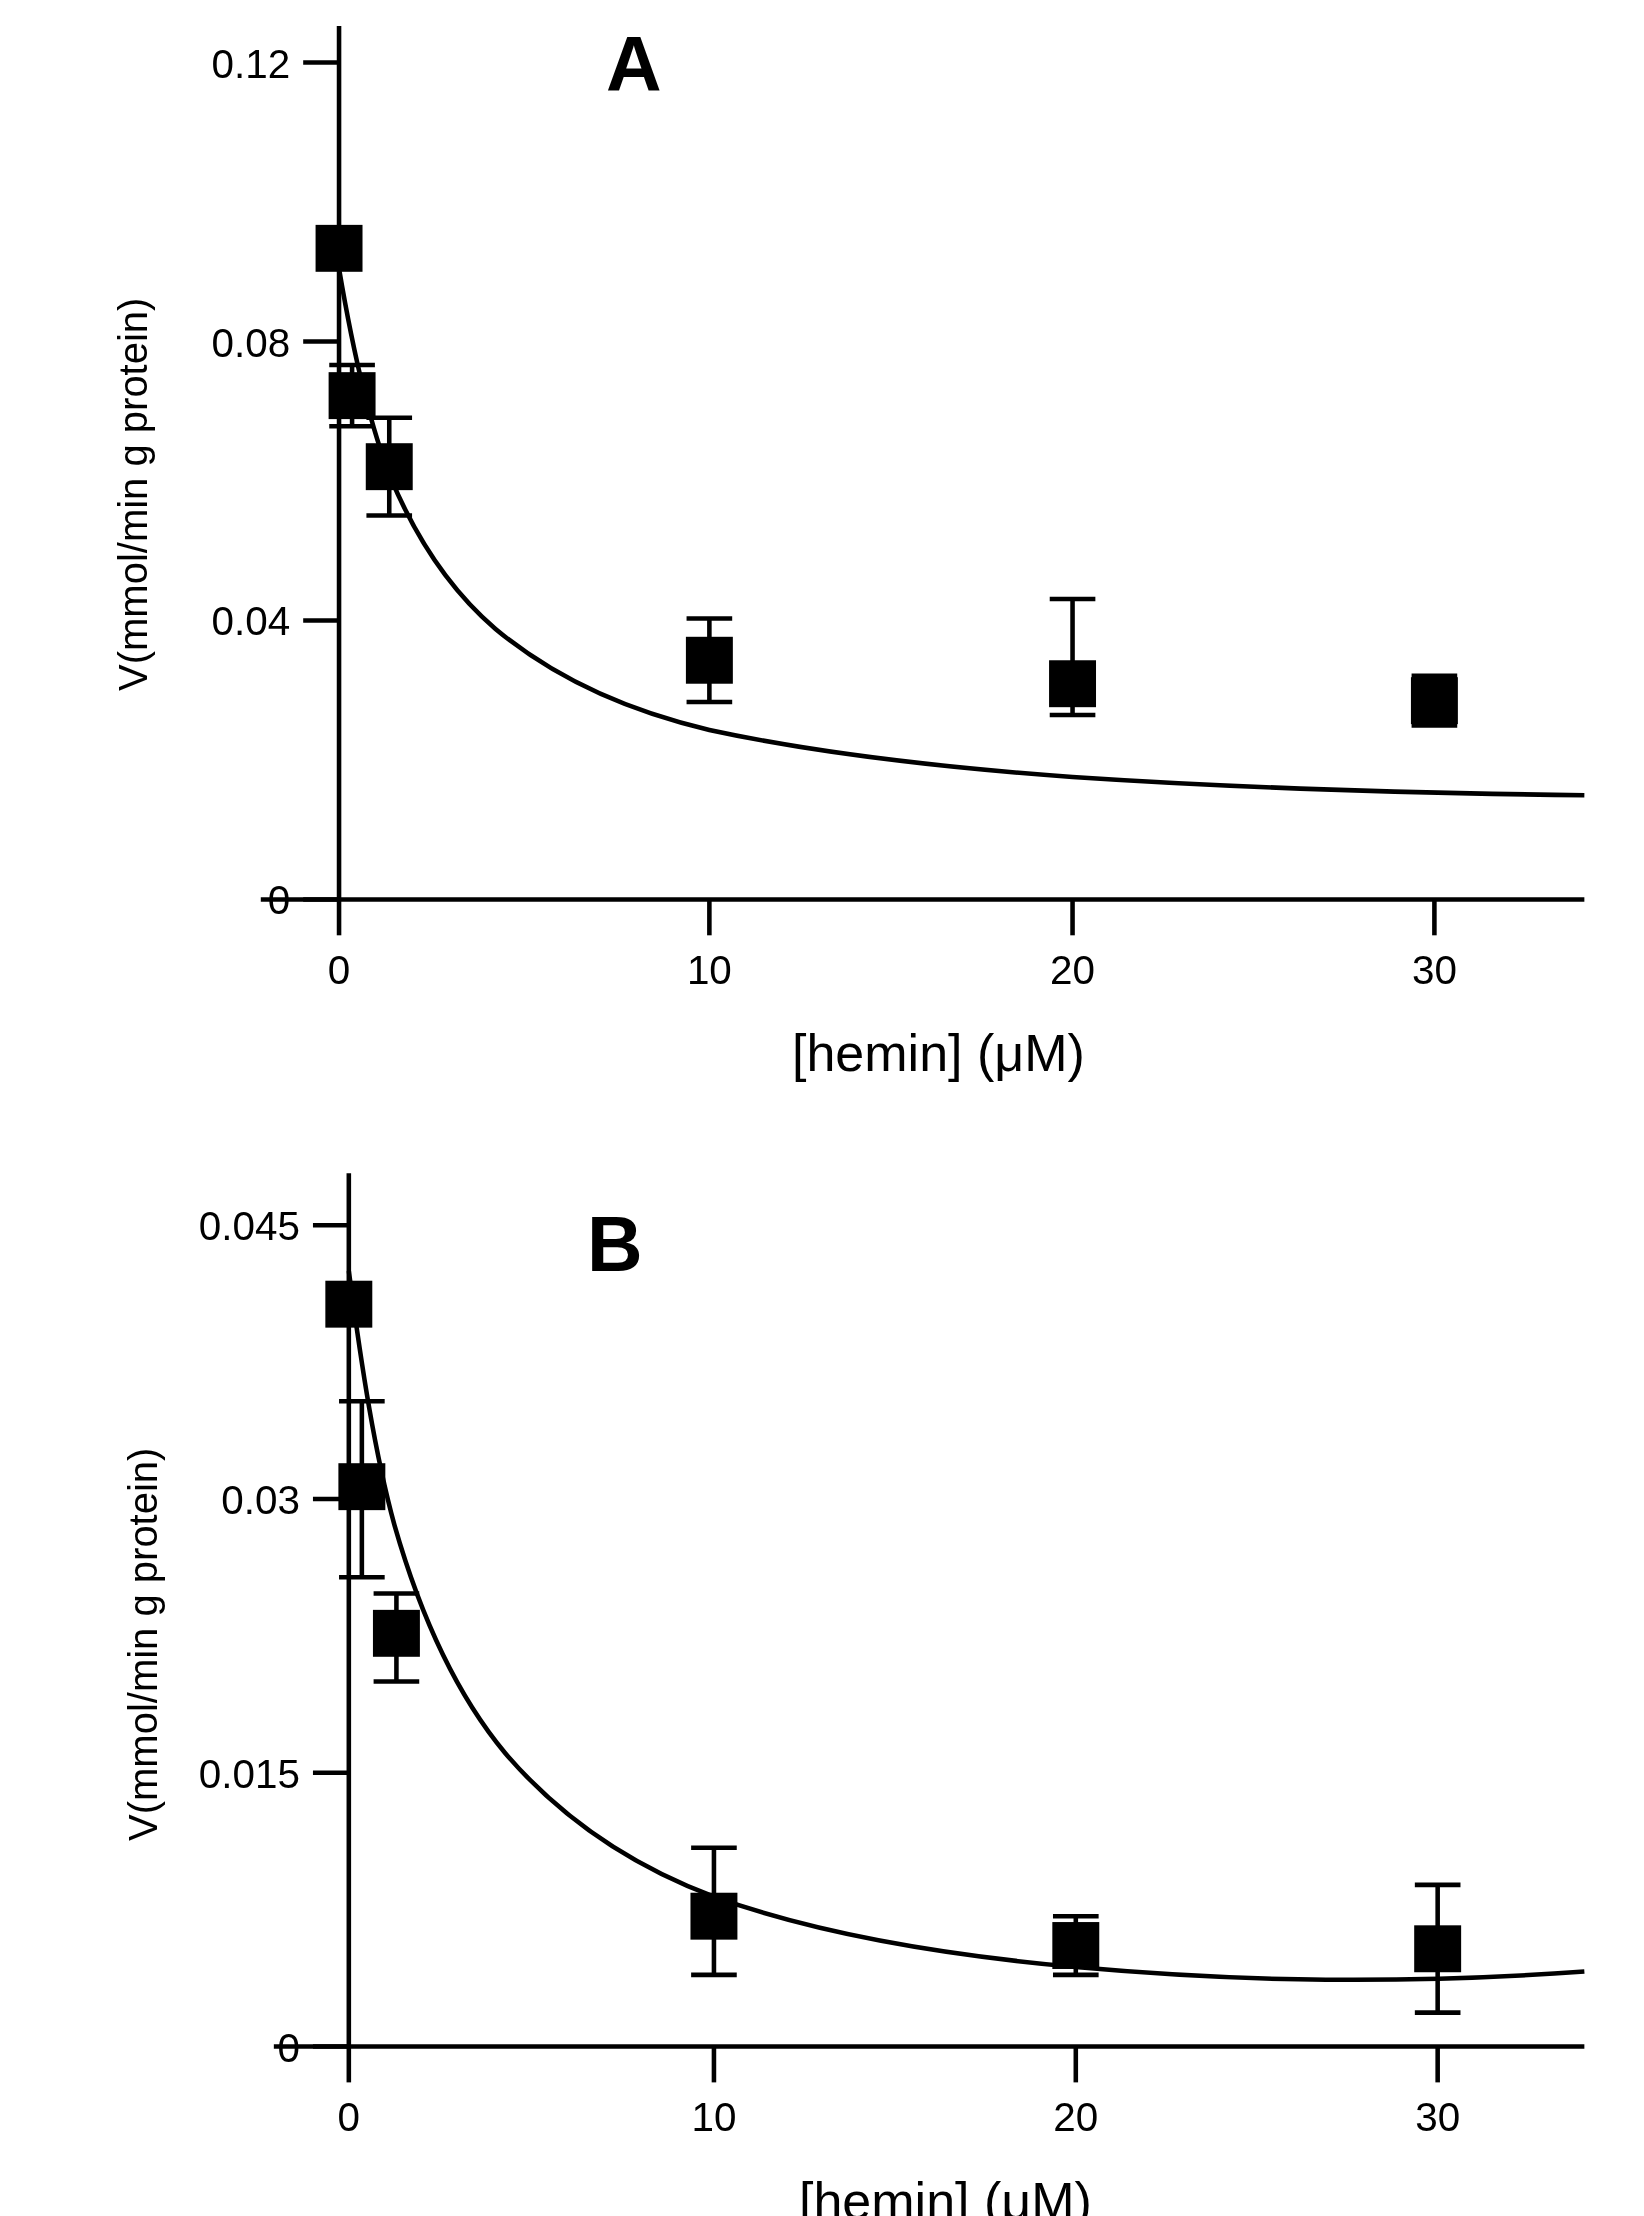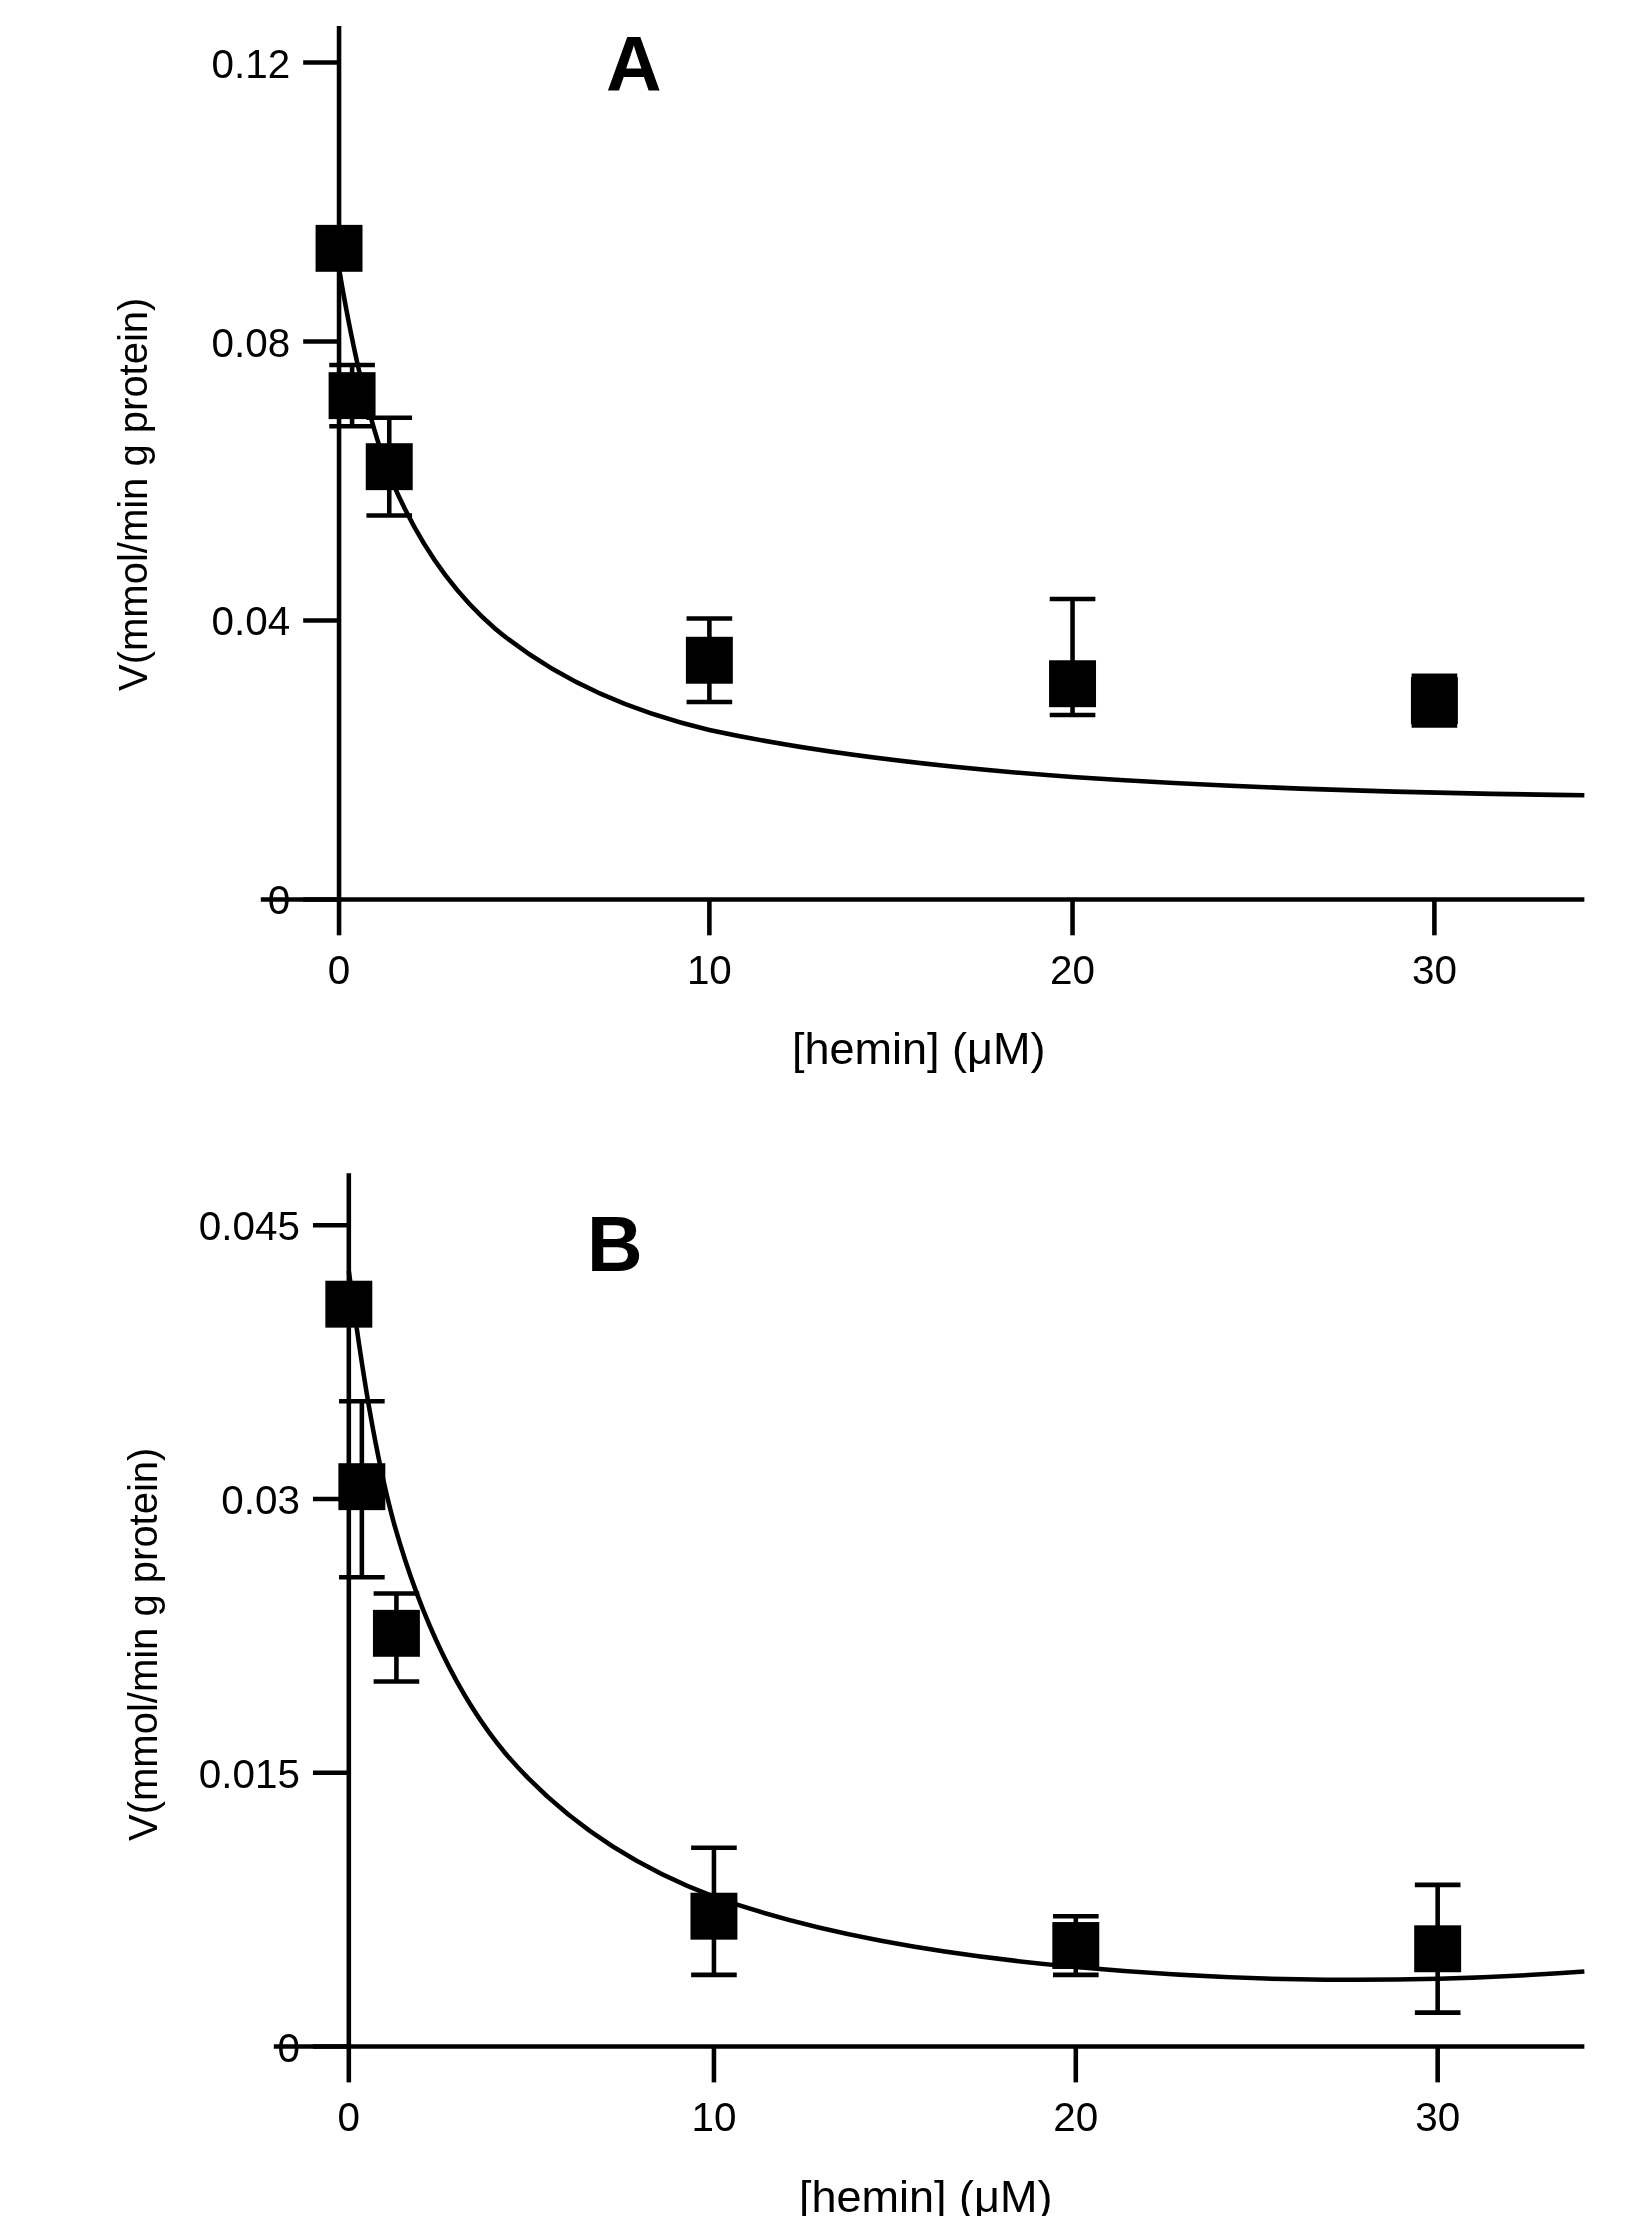--- a/index.html
+++ b/index.html
@@ -41,21 +41,21 @@
     font-weight: bold;
     font-family: "Liberation Sans", sans-serif;
     line-height: 1;
     letter-spacing: 0px;
   }
   #letter-a { left: 606px; top: 26px; }
   #letter-b { left: 587px; top: 1212px; }
 
   .axis-label-x {
     position: absolute;
-    font-size: 45px;
+    font-size: 52px;
     font-family: "Liberation Sans", sans-serif;
     white-space: nowrap;
   }
   .axis-label-y {
     position: absolute;
     font-size: 40px;
     font-family: "Liberation Sans", sans-serif;
     white-space: nowrap;
     transform-origin: 0 0;
     transform: rotate(-90deg);

